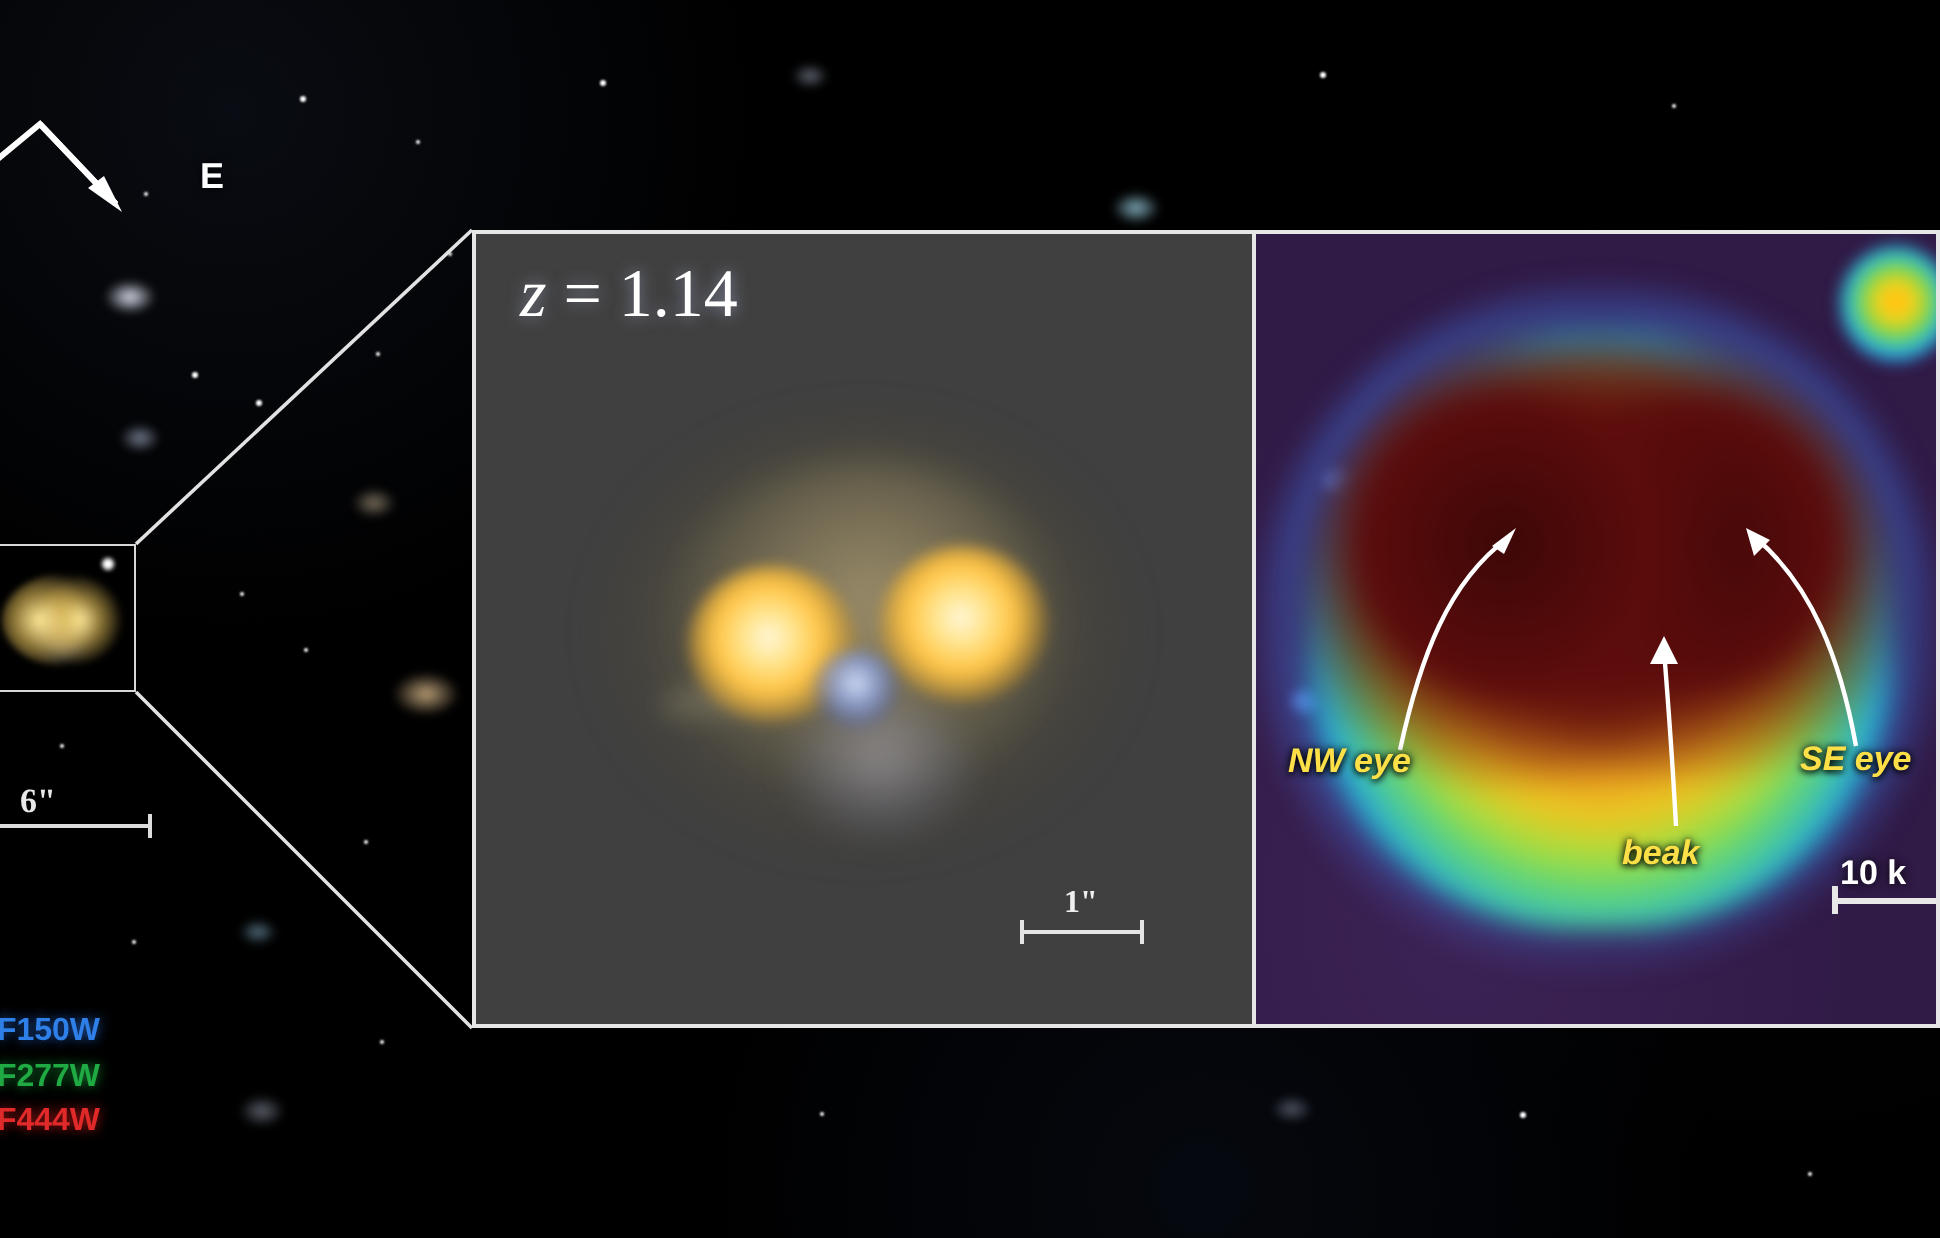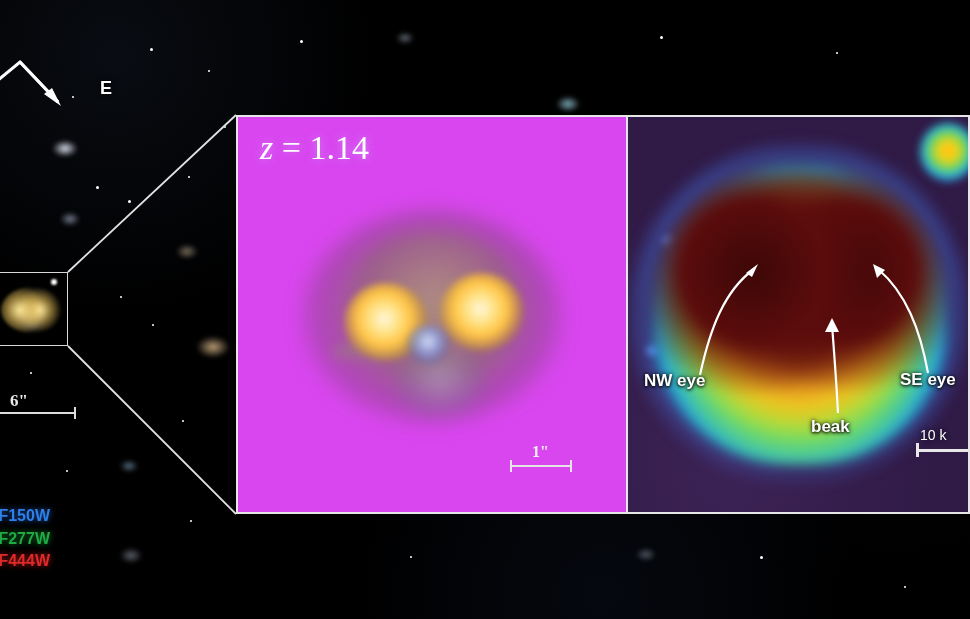--- a/index.html
+++ b/index.html
@@ -51,21 +51,21 @@
      font-family:"Liberation Sans",sans-serif;font-size:16px;font-weight:700;}
   .filters div{white-space:nowrap;}
   .f-b{color:#2f7fe8;text-shadow:0 0 6px rgba(40,110,220,.8);}
   .f-g{color:#1faa43;text-shadow:0 0 6px rgba(25,170,60,.8);}
   .f-r{color:#e02a2a;text-shadow:0 0 6px rgba(220,30,30,.8);}
 
   
   .panels{position:absolute;left:236px;top:115px;width:734px;height:399px;
      border:2px solid #e6e6e6;box-sizing:border-box;display:flex;}
   .pane{position:relative;height:100%;overflow:hidden;}
-  .pane-nir{width:388px;background:#d946ef;}
+  .pane-nir{width:388px;background:#404040;}
   .pane-map{flex:1;background:#301a46;border-left:2px solid #e6e6e6;}
 
   
   .zlab{position:absolute;left:22px;top:12px;color:#fff;font-size:34px;
      font-family:"Liberation Serif",serif;
      text-shadow:0 0 8px rgba(200,210,255,.5);}
   .zlab i{font-style:italic;}
   .nirowl{position:absolute;left:62px;top:92px;width:264px;height:216px;}
   .halo{position:absolute;inset:0;border-radius:50%;
      background:radial-gradient(ellipse at 50% 48%,
@@ -117,30 +117,30 @@
   .jetfringe{position:absolute;left:6px;top:30px;width:330px;height:332px;border-radius:48%;
      background:radial-gradient(ellipse at 50% 52%,
         rgba(60,110,230,0) 56%, rgba(70,120,235,.60) 74%, rgba(90,140,245,.22) 86%, rgba(0,0,0,0) 96%);
      filter:blur(8px);}
   .companion{position:absolute;right:-8px;top:6px;width:56px;height:58px;border-radius:50%;
      background:radial-gradient(circle at 50% 48%,
         #ffb300 0%, #ffd21e 18%, #9fd832 36%, #2fc6c0 56%, #2f7ae8 74%, rgba(45,90,220,0) 92%);
      filter:blur(4px);}
   .speck{position:absolute;border-radius:50%;background:#6f8ff0;filter:blur(3px);opacity:.75;}
 
-  .ann{position:absolute;color:#ffffff;font-weight:700;font-size:17px;
+  .ann{position:absolute;color:#fde047;font-style:italic;font-weight:700;font-size:17px;
      font-family:"Liberation Sans",sans-serif;white-space:nowrap;
      text-shadow:0 0 5px rgba(0,0,0,.9),0 1px 3px rgba(0,0,0,.95);}
   .ann-nw{left:16px;top:254px;}
   .ann-beak{left:183px;top:300px;text-align:right;}
   .ann-se{left:272px;top:253px;text-align:center;}
 
   .sb10{position:absolute;left:288px;top:332px;width:70px;height:2.6px;background:#e8e8e8;}
   .sb10:before{content:"";position:absolute;left:0;top:-6px;width:2.6px;height:14px;background:#e8e8e8;}
-  .sb10lab{position:absolute;left:292px;top:310px;color:#fff;font-size:14px;font-weight:400;
+  .sb10lab{position:absolute;left:292px;top:310px;color:#fff;font-size:17px;font-weight:700;
      font-family:"Liberation Sans",sans-serif;white-space:nowrap;
      text-shadow:0 0 5px rgba(0,0,0,.9);}
 </style>
 </head>
 <body>
 
 <div id="stage">
 
   <div class="field">
     <div class="gal" style="left:52px;top:140px;width:26px;height:17px;background:radial-gradient(ellipse,rgba(235,240,255,.95),rgba(120,140,190,0) 70%);"></div>

